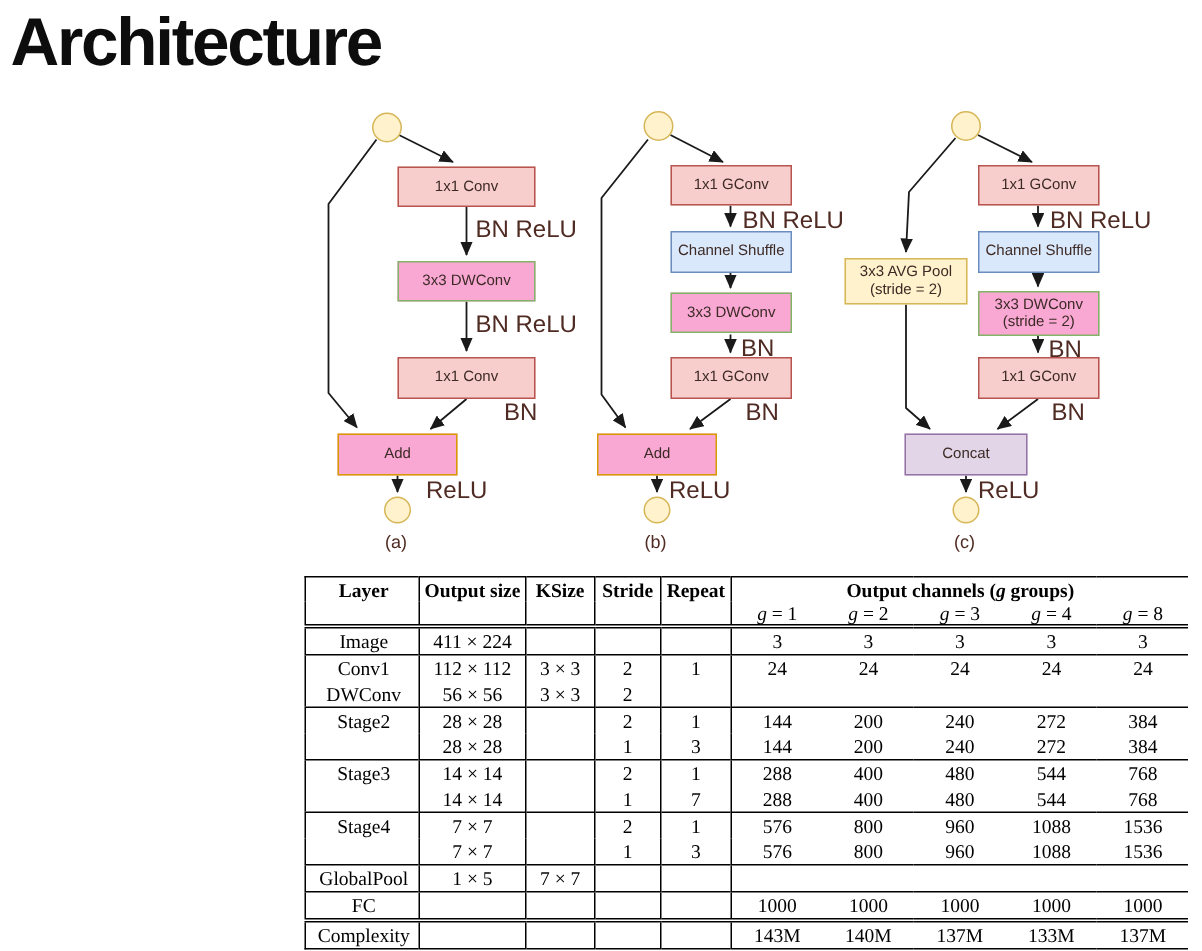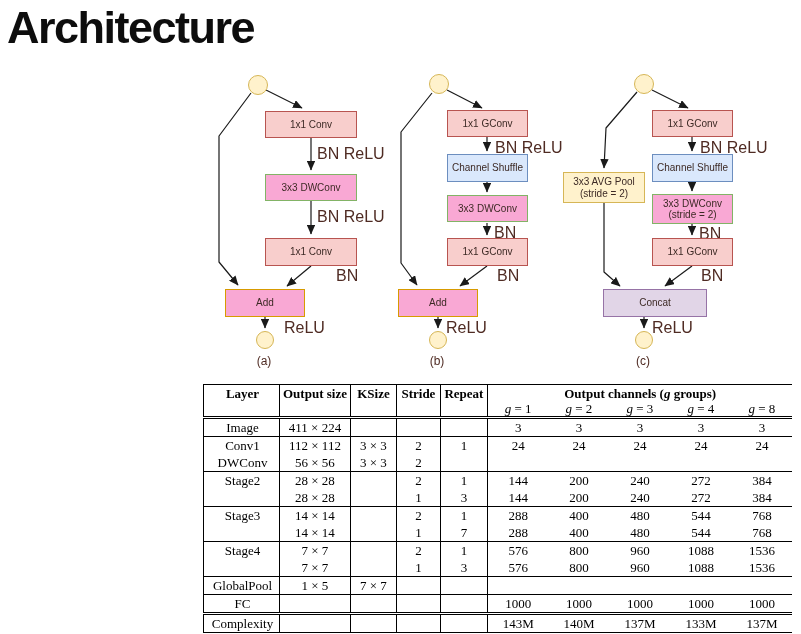--- a/index.html
+++ b/index.html
@@ -138,21 +138,21 @@
     </div>
   <div class="node green two" style="left:652px;top:194px;width:81px;height:30px">
     <span>3x3 DWConv</span>
     <span>(stride = 2)</span>
     </div>
   <span class="edge-label" style="left:699px;top:225px">BN</span>
   <div class="node pink" style="left:652px;top:238px;width:81px;height:28px">
     <span>1x1 GConv</span>
     </div>
   <span class="edge-label" style="left:701px;top:267px">BN</span>
-  <div class="node purple" style="left:603px;top:289px;width:104px;height:28px">
+  <div class="node purple" style="left:603px;top:289px;width:82px;height:28px">
     <span>Concat</span>
     </div>
   <span class="edge-label" style="left:652px;top:319px">ReLU</span>
   <div class="endpoint sm" style="left:635px;top:331px"></div>
   <span class="fig-caption" style="left:623px;top:354px">(c)</span>
 
   <table class="arch-table">
     <colgroup>
       <col style="width:76px">
         <col style="width:70px">

